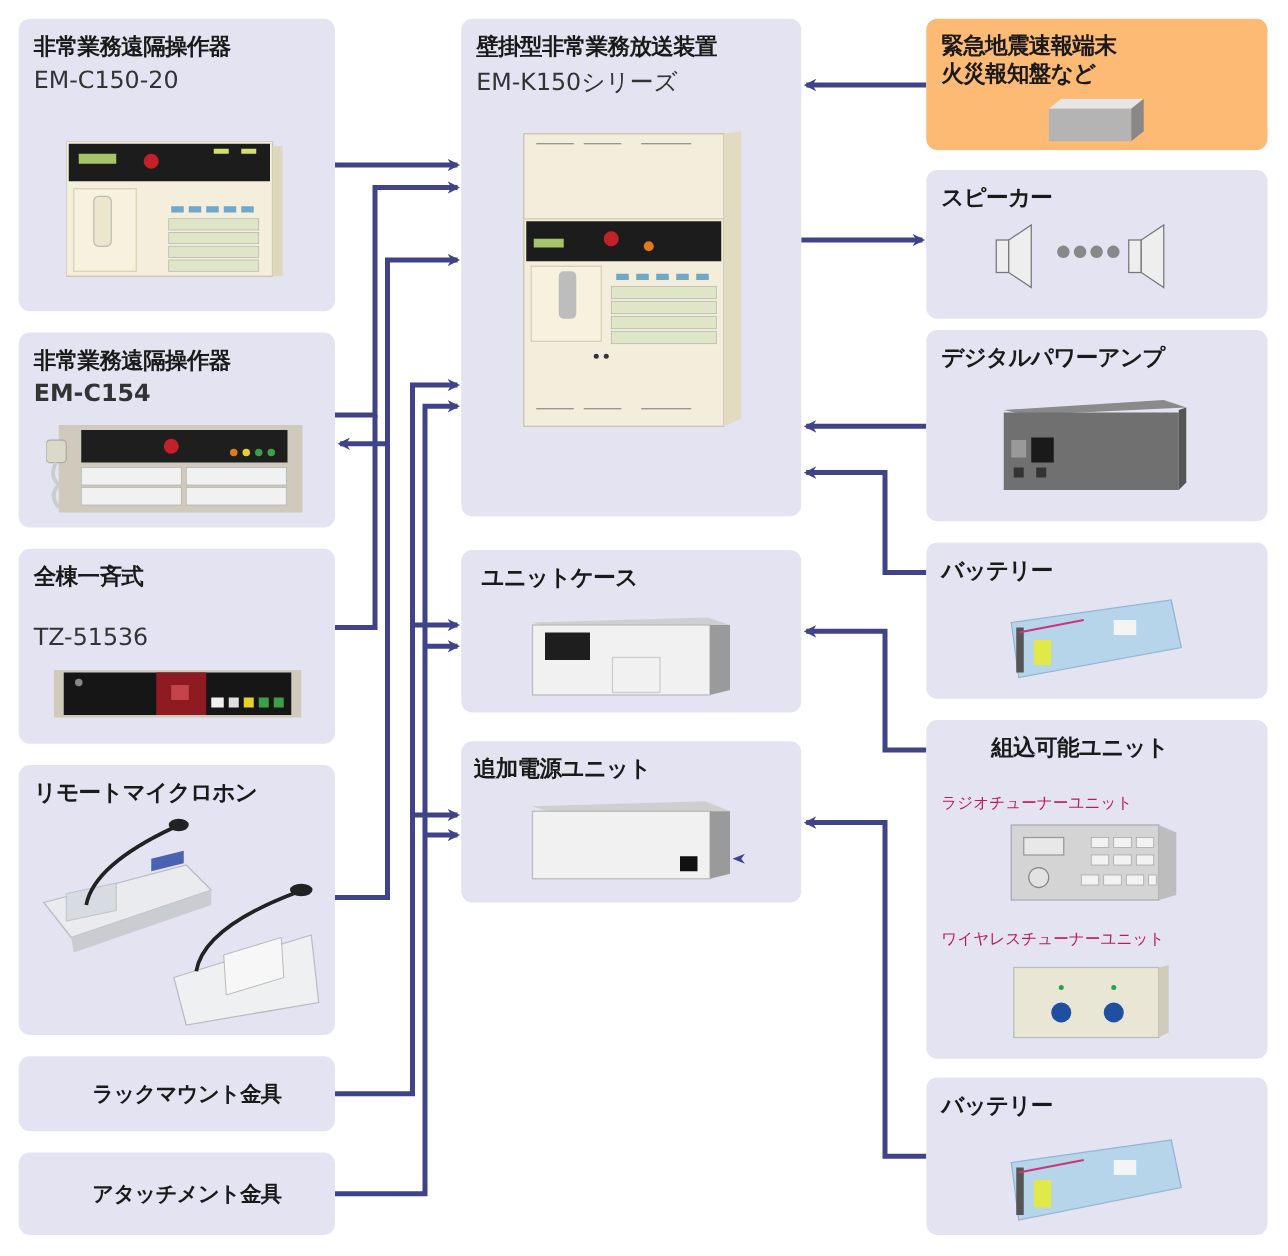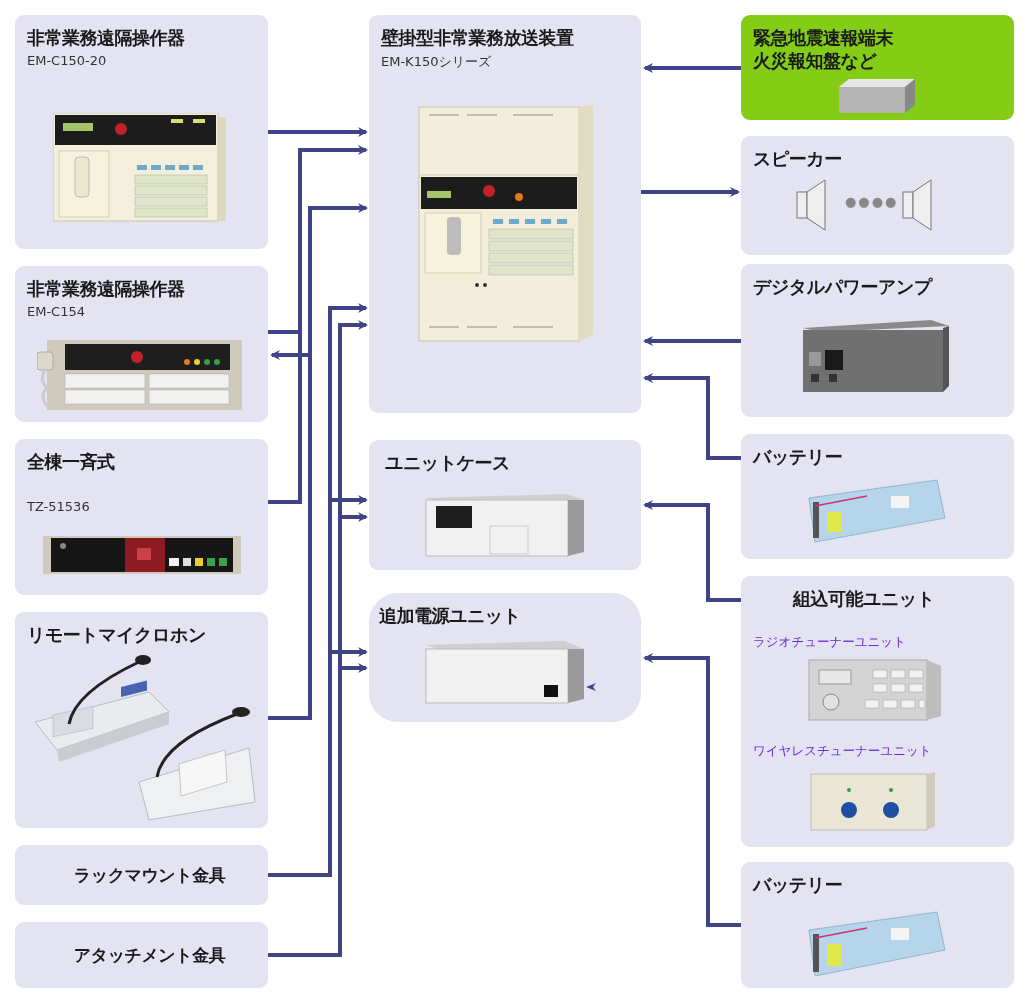--- a/index.html
+++ b/index.html
@@ -1,22 +1,22 @@
 <!DOCTYPE html>
 <html><head>
 <meta charset="utf-8">
 <style>
   html, body { margin:0; padding:0; background:#ffffff; }
   body { width:1030px; height:1005px; position:relative; overflow:hidden;
          font-family:"DejaVu Sans", "Liberation Sans", sans-serif; color:#1a1a1a; }
   .box { position:absolute; background:#e3e3f1; border-radius:9px; }
-  .box.pink { background:#84cc16; }
+  .box.pink { background:#fdba74;font-family:Liberation Mono, monospace; }
   .title { position:absolute; font-weight:bold; font-size:18px; line-height:22px; letter-spacing:-0.5px; white-space:nowrap; }
-  .model { position:absolute; font-size:13px; color:#333; white-space:nowrap; }
-  .sub { position:absolute; font-size:12.5px; color:#6d28d9; white-space:nowrap; }
+  .model { position:absolute; font-size:19px; color:#333; white-space:nowrap; }
+  .sub { position:absolute; font-size:12.5px; color:#be185d; white-space:nowrap; }
   .center-title { position:absolute; left:0; right:0; text-align:center; font-weight:bold; font-size:17px; letter-spacing:-0.5px;padding-left:16px; }
   svg.wires { position:absolute; left:0; top:0; }
   .dev { position:absolute; }
 </style>
 </head>
 <body>
 
 <svg class="wires" width="1030" height="1005">
   <defs>
     <marker id="ah" markerWidth="10" markerHeight="10" refX="8" refY="5" orient="auto" markerUnits="userSpaceOnUse">
@@ -70,21 +70,21 @@
       <rect x="82" y="62" width="72" height="9"></rect>
         <rect x="82" y="73" width="72" height="9"></rect>
         <rect x="82" y="84" width="72" height="9"></rect>
         <rect x="82" y="95" width="72" height="9"></rect>
     </g>
   </svg>
 </div>
 
 <div class="box" style="left:15px;top:266px;width:253px;height:156px;">
   <div class="title" style="left:12px;top:12px;">非常業務遠隔操作器</div>
-  <div class="model" style="left:12px;top:38px;">EM-C154</div>
+  <div class="model" style="left:12px;top:38px;font-weight:bold;">EM-C154</div>
   <svg class="dev" style="left:22px;top:74px;" width="210" height="72">
     <rect x="10" y="0" width="195" height="70" fill="#cfcabb"></rect>
     <rect x="28" y="4" width="165" height="26" fill="#1e1e1e"></rect>
     <circle cx="100" cy="17" r="6" fill="#c4202a"></circle>
     <circle cx="150" cy="22" r="3" fill="#e07a1e"></circle>
       <circle cx="160" cy="22" r="3" fill="#e6d02a"></circle>
       <circle cx="170" cy="22" r="3" fill="#3aa04a"></circle>
       <circle cx="180" cy="22" r="3" fill="#3aa04a"></circle>
     <g fill="#f1f1f1" stroke="#aaa" stroke-width="0.5">
       <rect x="28" y="34" width="80" height="14"></rect>
@@ -179,21 +179,21 @@
   <div class="title" style="left:16px;top:12px;">ユニットケース</div>
   <svg class="dev" style="left:55px;top:50px;" width="170" height="72">
     <polygon points="2,8 142,4 160,10 20,14" fill="#cfcfcf"></polygon>
     <rect x="2" y="10" width="142" height="56" fill="#f1f1f1" stroke="#bbb"></rect>
     <polygon points="144,10 160,10 160,62 144,66" fill="#9a9a9a"></polygon>
     <rect x="12" y="16" width="36" height="22" fill="#1e1e1e"></rect>
     <rect x="66" y="36" width="38" height="28" fill="none" stroke="#ccc"></rect>
   </svg>
 </div>
 
-<div class="box" style="left:369px;top:593px;width:272px;height:129px;border-radius:29px;">
+<div class="box" style="left:369px;top:593px;width:272px;height:129px;">
   <div class="title" style="left:10px;top:12px;">追加電源ユニット</div>
   <svg class="dev" style="left:55px;top:44px;" width="180" height="70">
     <polygon points="2,8 140,4 160,12 20,14" fill="#cfcfcf"></polygon>
     <rect x="2" y="12" width="142" height="54" fill="#f1f1f1" stroke="#bbb"></rect>
     <polygon points="144,12 160,12 160,62 144,66" fill="#9a9a9a"></polygon>
     <rect x="120" y="48" width="14" height="12" fill="#111"></rect>
     <path d="M172,46 L162,50 L172,54 L169,50 z" fill="#3f4488"></path>
   </svg>
 </div>
 

